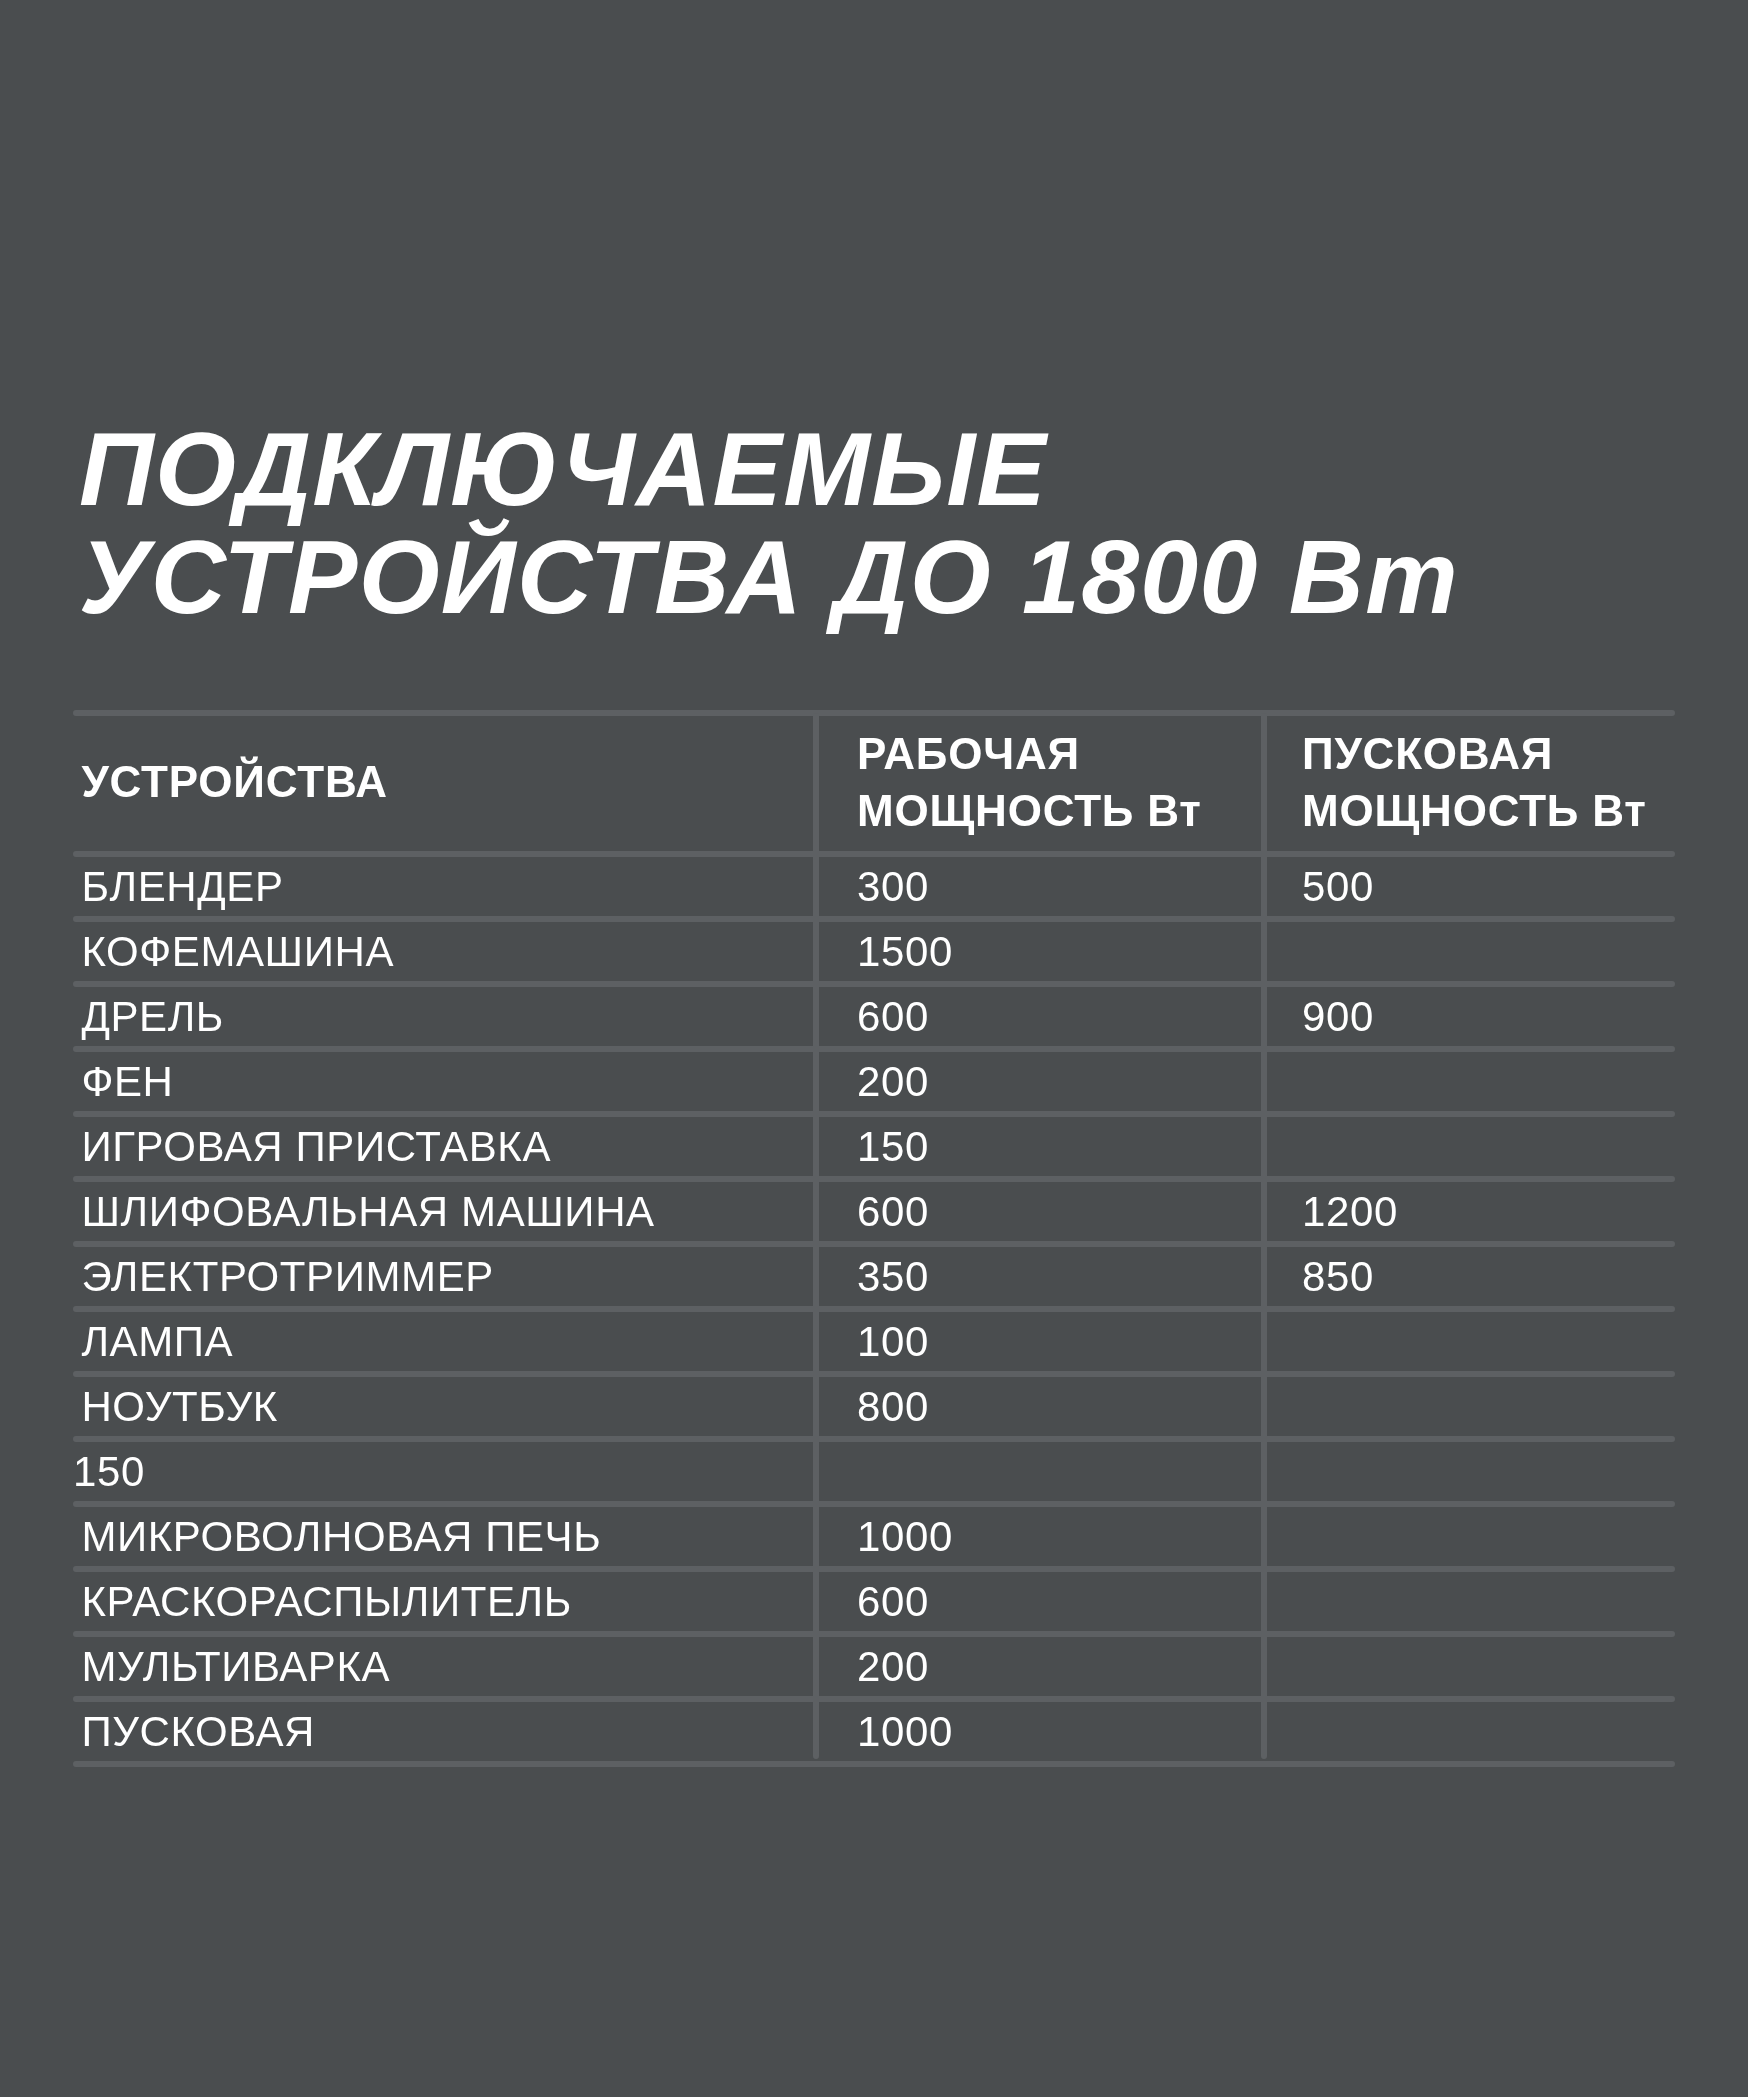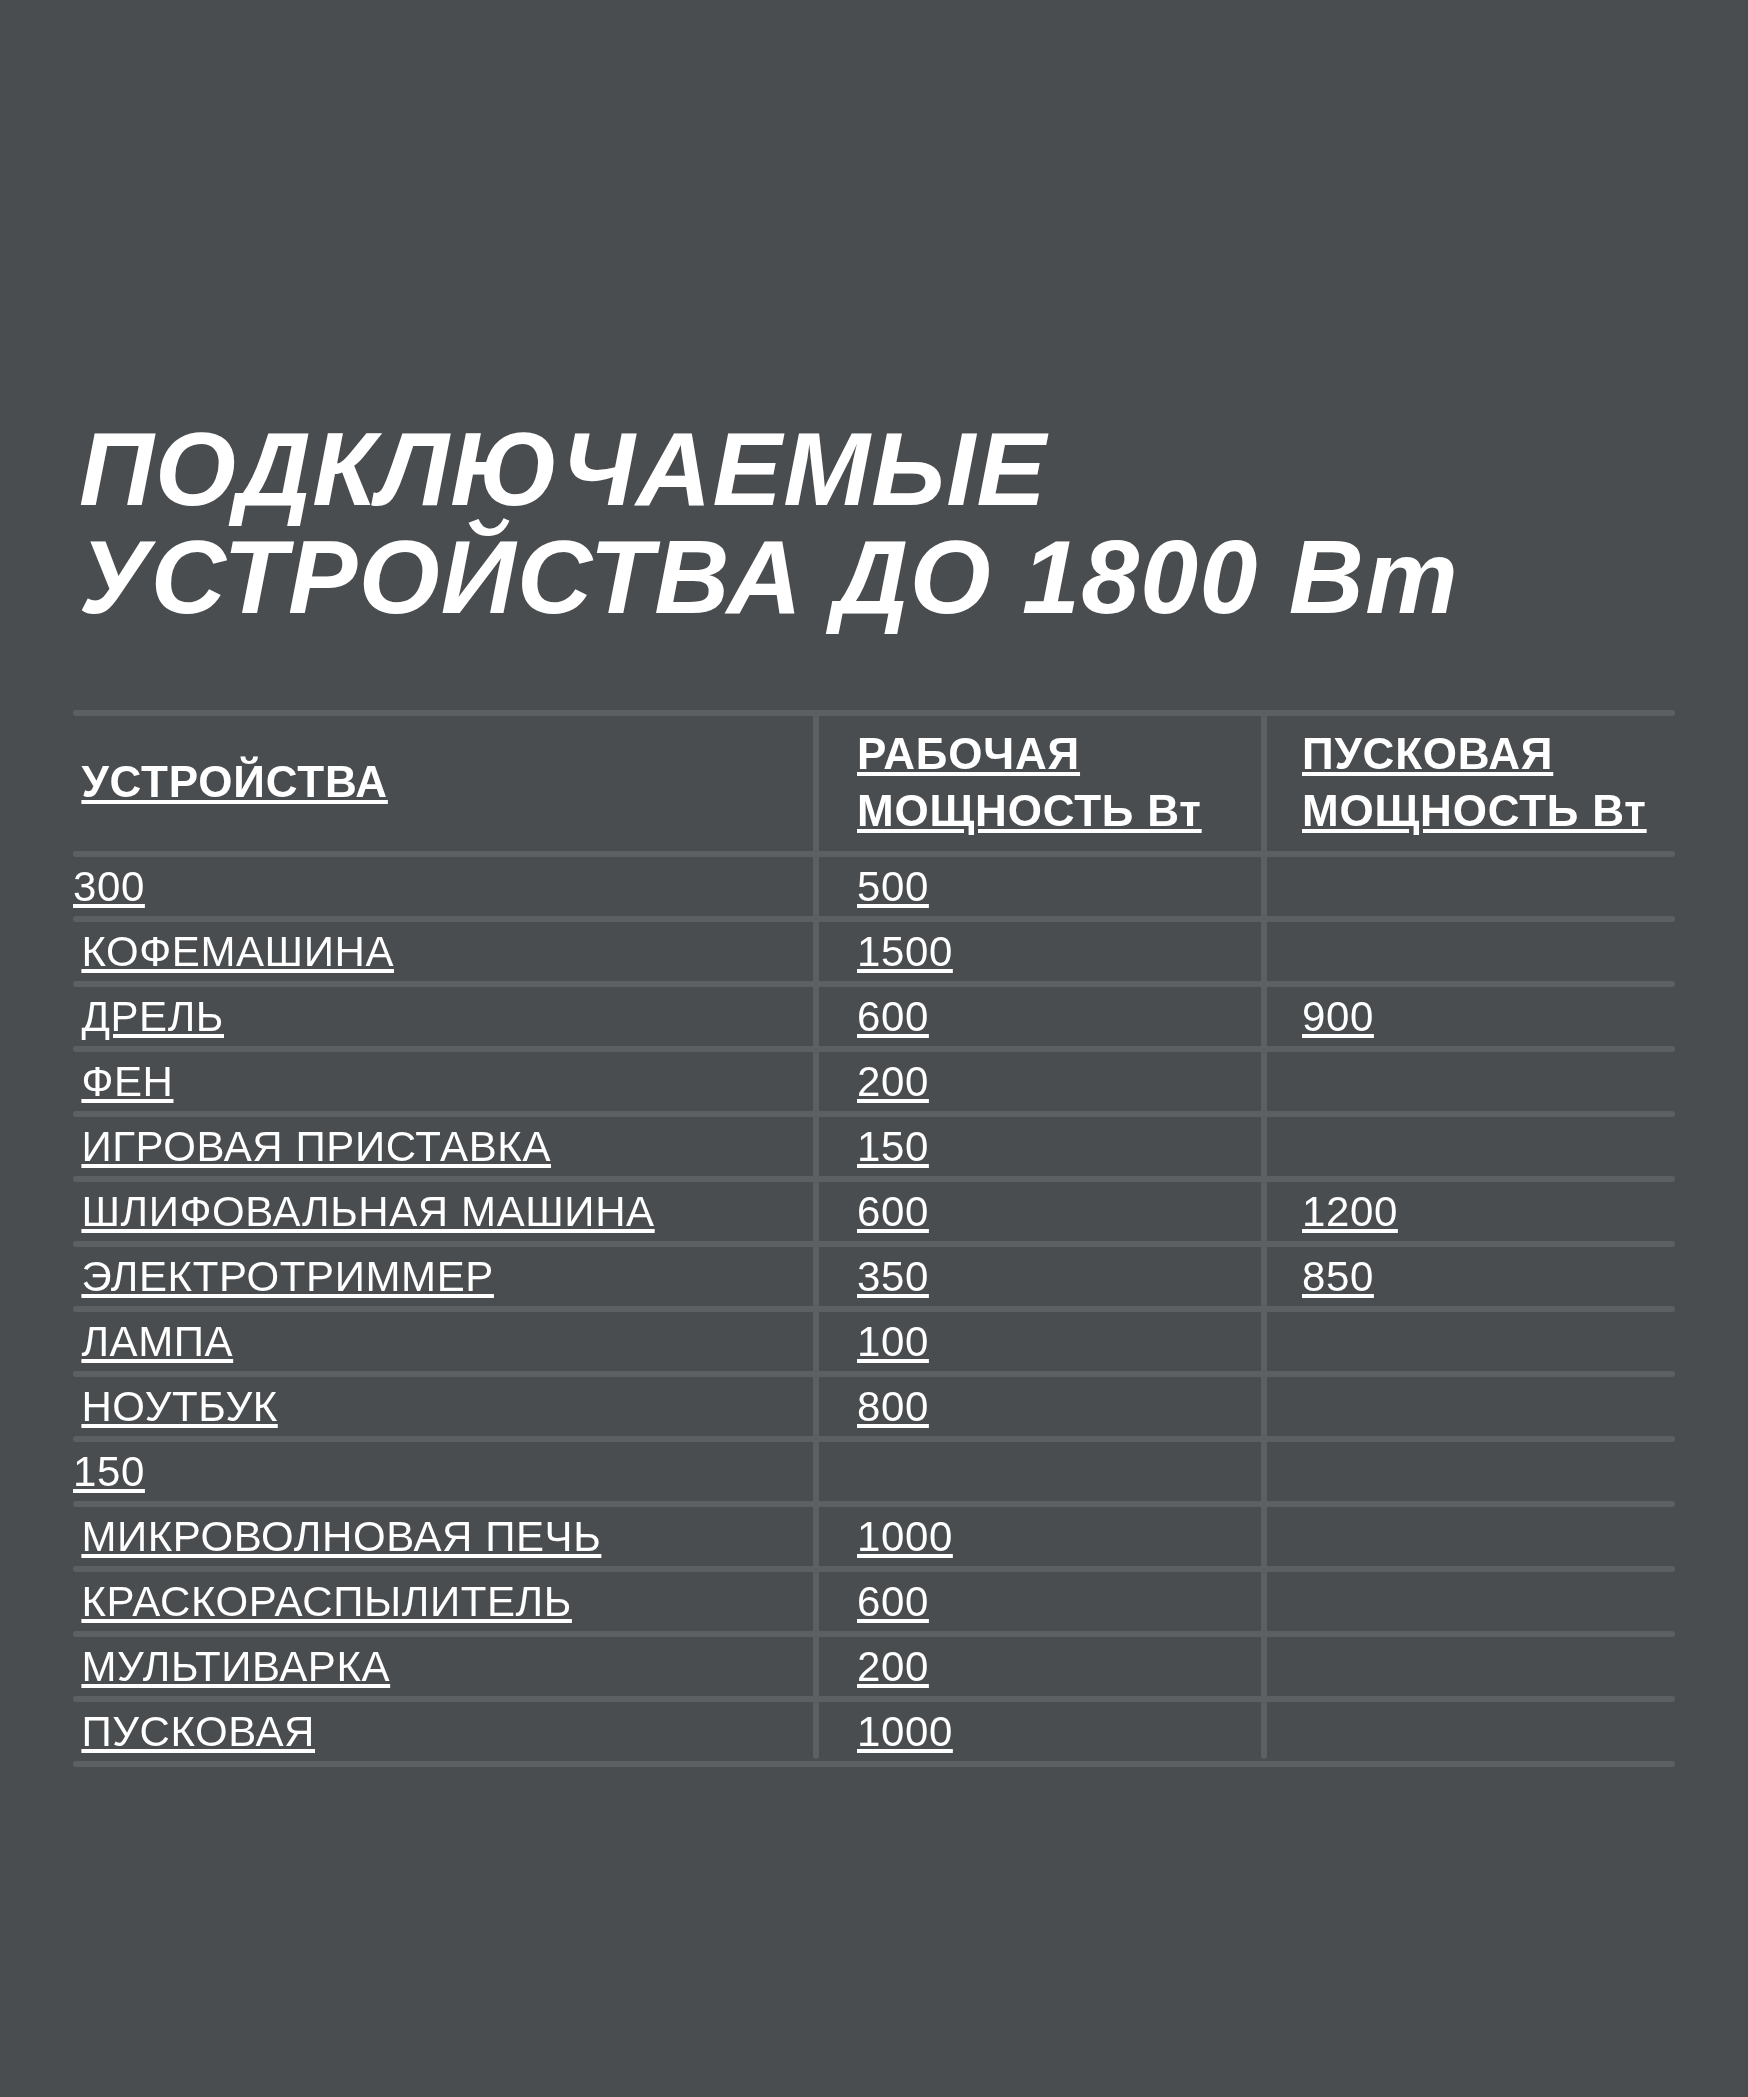--- a/index.html
+++ b/index.html
@@ -19,21 +19,21 @@
   }
   .title{
     position:absolute;left:79px;top:345px;
     font-size:104px;line-height:108px;font-weight:700;
     letter-spacing:1.3px;color:var(--text);font-style:italic;
   }
   .title span{display:block;}
   
   .table{
     position:absolute;left:73px;top:710px;
-    width:1602px;height:1049px;text-decoration:underline;
+    width:1602px;height:1049px;
   }
   .hrule{
     position:absolute;left:0;right:0;height:5.5px;
     border-radius:2.9px;background:var(--rule);
   }
   .hrule.top{top:0;}
   .tr .hrule{bottom:-2.7px;}
   .vrule{
     position:absolute;top:2.9px;bottom:0;width:5.5px;
     border-radius:2.9px;background:var(--rule);
@@ -82,20 +82,21 @@
         <span>МОЩНОСТЬ Вт</span>
       </div>
       <div class="td c3 th">
         <span>ПУСКОВАЯ</span>
         <span>МОЩНОСТЬ Вт</span>
       </div>
       <i class="hrule"></i>
     </div>
 
     <div class="tr">
+      <div class="td c1">БЛЕНДЕР</div>
       <div class="td c2">300</div>
       <div class="td c3">500</div>
       <i class="hrule"></i>
     </div>
     <div class="tr">
       <div class="td c1">КОФЕМАШИНА</div>
       <div class="td c2">1500</div>
       <div class="td c3"></div>
       <i class="hrule"></i>
     </div>

